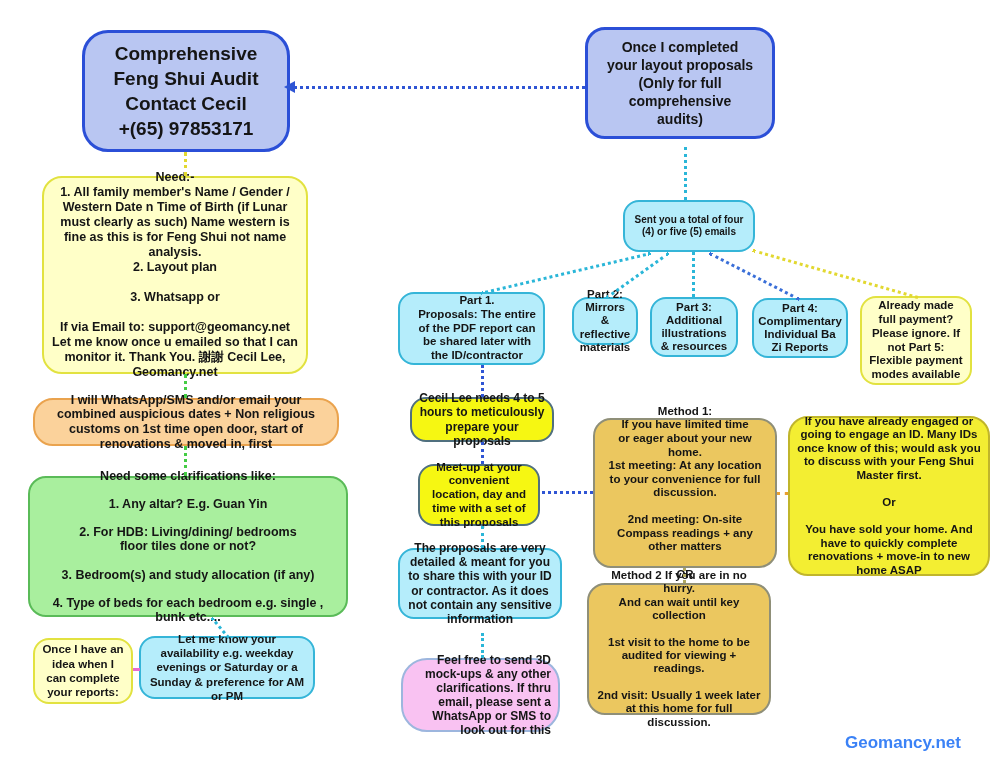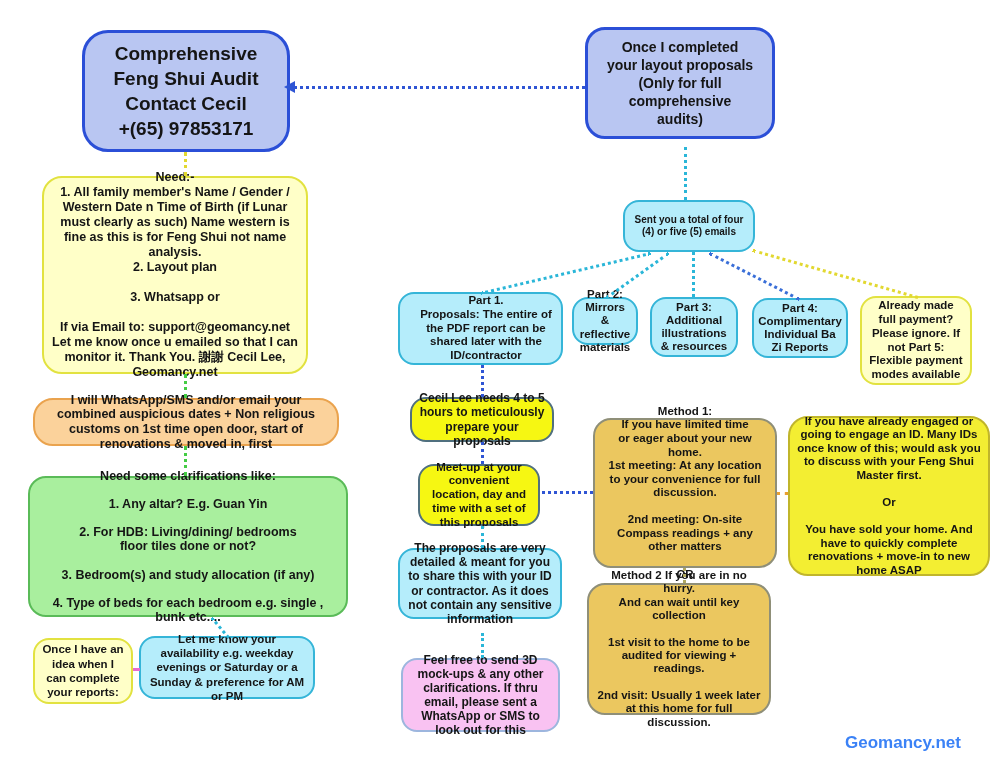--- a/index.html
+++ b/index.html
@@ -13,21 +13,21 @@
     padding:4px 7px;line-height:1.2;
   }
   .c-blue{background:#b9c6f2;border:3px solid #2b4fd7;border-radius:26px;}
   .c-yellow-light{background:#ffffc8;border:2px solid #e2e240;border-radius:20px;}
   .c-orange{background:#fbd29b;border:2px solid #eaa34e;border-radius:20px;}
   .c-green{background:#a9ef9e;border:2px solid #5abb58;border-radius:18px;}
   .c-cyan{background:#b5edfb;border:2px solid #35b5d8;border-radius:16px;}
   .c-bright-yellow{background:#f6f712;border:2px solid #50707f;border-radius:16px;}
   .c-gold{background:#ebc75f;border:2px solid #8f8f78;border-radius:18px;}
   .c-vivid-yellow{background:#f3ee32;border:2px solid #c0b52b;border-radius:20px;}
-  .c-pink{background:#f9c2f2;border:2px solid #9db6de;border-radius:16px;}
+  .c-pink{background:#f9c2f2;border:2px solid #9db6de;border-radius:26px;text-align:right;}
   .ch{position:absolute;height:0;border-top:3px dotted;}
   .cv{position:absolute;width:0;border-left:3px dotted;}
   .cd{position:absolute;height:0;border-top:3px dotted;transform-origin:0 0;}
   .arrowhead{position:absolute;width:0;height:0;
     border-top:6px solid transparent;border-bottom:6px solid transparent;
     border-right:11px solid #2f55d4;}
   .watermark{position:absolute;font-weight:bold;font-size:17px;color:#3b82f6;}
 </style>
 </head>
 <body>
@@ -63,21 +63,21 @@
 3. Bedroom(s) and study allocation (if any)
 
 4. Type of beds for each bedroom e.g. single , bunk etc....</div>
 
 <div class="box c-yellow-light" style="left:33px;top:638px;width:100px;height:66px;font-size:11.5px;line-height:1.25;border-radius:16px;">Once I have an idea when I can complete your reports:</div>
 
 <div class="box c-cyan" style="left:139px;top:636px;width:176px;height:63px;font-size:11.5px;line-height:1.25;">Let me know your availability e.g. weekday evenings or Saturday or a Sunday &amp; preference for AM or PM</div>
 
 <div class="box c-cyan" style="left:623px;top:200px;width:132px;height:52px;font-size:10px;line-height:1.2;">Sent you a total of four (4) or five (5) emails</div>
 
-<div class="box c-cyan" style="left:398px;top:292px;width:165px;height:73px;font-size:11.5px;line-height:1.2;padding-left:18px;">Part 1.
+<div class="box c-cyan" style="left:398px;top:292px;width:147px;height:73px;font-size:11.5px;line-height:1.2;padding-left:18px;">Part 1.
 Proposals: The entire of the PDF report can be shared later with the ID/contractor</div>
 
 <div class="box c-cyan" style="left:572px;top:297px;width:66px;height:48px;font-size:11.5px;line-height:1.15;">Part 2:
 Mirrors &amp; reflective materials</div>
 
 <div class="box c-cyan" style="left:650px;top:297px;width:88px;height:60px;font-size:11.5px;line-height:1.15;">Part 3:
 Additional illustrations &amp; resources</div>
 
 <div class="box c-cyan" style="left:752px;top:298px;width:96px;height:60px;font-size:11.5px;line-height:1.15;">Part 4:
 Complimentary Individual Ba Zi Reports</div>

